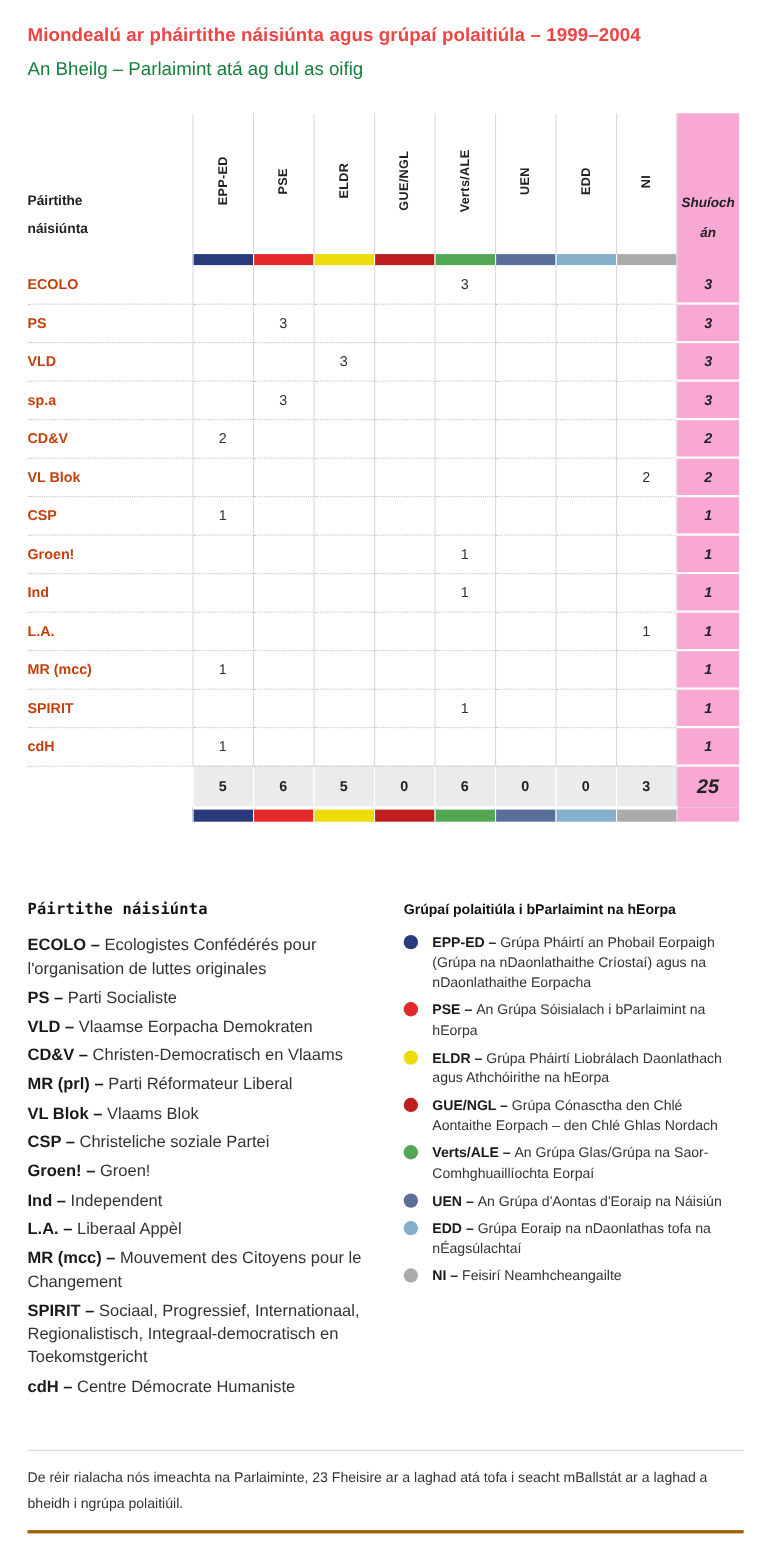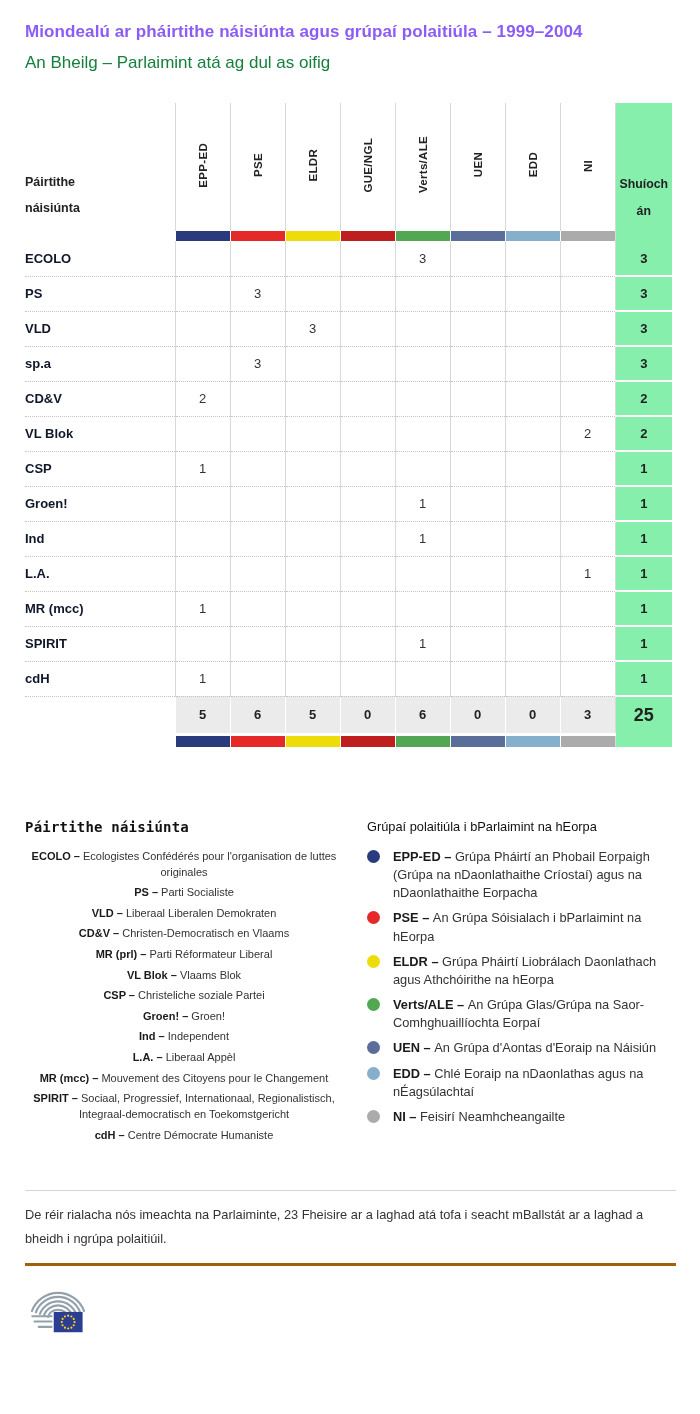--- a/index.html
+++ b/index.html
@@ -1,59 +1,59 @@
 <!DOCTYPE html>
 <html><head>
 <meta charset="utf-8">
 <style>
   * { box-sizing: border-box; margin: 0; padding: 0; }
   html,body { background:#fff; }
   body { font-family: "Liberation Sans", "DejaVu Sans", sans-serif; color:#222; }
   .page { width:700px; height:1414px; background:#fff; padding:22px 24px 0 25px; overflow:hidden; }
 
   
-  .title { font-size:17px; font-weight:bold; color:#8b5cf6; letter-spacing:.1px; }
+  .title { font-size:17px; font-weight:bold; color:#ef4444; letter-spacing:.1px; }
   .subtitle { font-size:17px; font-weight:normal; color:#15803d; margin-top:11px; }
 
   
   table.results { border-collapse:collapse; table-layout:fixed; margin-top:30px; }
   col.c-label { width:150px; }
   col.c-grp { width:55px; }
   col.c-seat { width:57px; }
   th, td { font-weight:normal; }
   .vh-cell { height:128px; vertical-align:middle; text-align:center; border-left:1px solid #d9d9d9; }
   .vh-cell span { writing-mode:vertical-rl; transform:rotate(180deg); font-weight:bold; font-size:11.5px; color:#222; letter-spacing:.3px; }
   .rowhead-cell { vertical-align:bottom; text-align:left; padding-bottom:10px; }
   .rowhead-cell span { display:inline-block; width:70px; font-weight:bold; font-size:12.5px; line-height:2.1; color:#222; }
-  .seat-col { background:#86efac; border-left:1px solid #d9d9d9; }
+  .seat-col { background:#f9a8d4; border-left:1px solid #d9d9d9;font-style:italic; }
   .seathead-cell { vertical-align:bottom; text-align:center; padding:0 2px 6px 2px; }
   .seathead-cell span { font-weight:bold; font-size:12.3px; line-height:2.2; color:#222; word-break:break-all; }
   .bar-row td { height:10px; padding:0; }
   .bar-cell { border-left:1px solid #fff; }
   .bar-bottom td.bar-cell { border-top:3px solid #fff; height:13px; }
   .bar-bottom td.seat-col { border-top:0; }
   tr.data-row td { height:35px; }
-  tr.data-row td.lbl { font-weight:bold; font-size:13px; color:#0f172a; text-align:left; }
+  tr.data-row td.lbl { font-weight:bold; font-size:13px; color:#c2410c; text-align:left; }
   tr.data-row td.val { text-align:center; font-size:13px; color:#333; border-left:1px solid #d9d9d9; }
   tr.data-row td.seat-col { text-align:center; font-size:13px; font-weight:bold; color:#222; }
   tr.data-row + tr.data-row td.lbl,
   tr.data-row + tr.data-row td.val,
   tr.totals-row td.lbl, tr.totals-row td.tval { border-top:1px dotted #c4c4c4; }
   tr.data-row + tr.data-row td.seat-col, tr.totals-row td.seat-col { border-top:2px solid #fff; }
   tr.totals-row td { height:38px; }
   tr.totals-row td.tval { background:#ebebeb; text-align:center; font-weight:bold; font-size:13px; color:#222; border-left:1px solid #fff; }
   tr.totals-row td.seat-col { text-align:center; font-weight:bold; font-size:18px; }
 
   
   .legend { display:flex; gap:24px; margin-top:72px; }
   .legend-left { width:318px; flex:none; }
   .legend-right { flex:1; }
   .legend-left h3 { font-family:"DejaVu Sans Mono","Liberation Mono",monospace; font-size:14px; font-weight:bold; color:#111; margin-bottom:14px; letter-spacing:.2px; }
-  .legend-right h3 { font-size:12.8px; font-weight:normal; color:#111; margin-bottom:14px; }
-  .legend-left p { font-size:11px; line-height:1.42; color:#333; margin:5px 0;text-align:center; }
+  .legend-right h3 { font-size:12.8px; font-weight:bold; color:#111; margin-bottom:14px; }
+  .legend-left p { font-size:15px; line-height:1.42; color:#333; margin:5px 0; }
   .legend-left p b, .legend-item b { color:#1a1a1a; }
   .legend-item { display:flex; gap:13px; margin:7px 0; }
   .legend-item .dot { width:13px; height:13px; border-radius:50%; flex:none; margin-top:2px; }
   .legend-item .txt { font-size:12.8px; line-height:1.42; color:#333; }
 
   
   .footnote-block { margin-top:42px; border-top:1px solid #d4d4d4; border-bottom:3px solid #a16207; padding:12px 0 13px 0; }
   .footnote-block p { font-size:12.8px; line-height:1.85; color:#333; }
   .source-row { display:flex; justify-content:space-between; align-items:center; margin-top:16px; }
   .ep-logo { display:flex; align-items:center; gap:8px; }
@@ -293,21 +293,21 @@
         </tr>
       </tbody>
   </table>
 
   <div class="legend">
     <div class="legend-left">
       <h3>Páirtithe náisiúnta</h3>
       <div id="party-items">
           <p><b>ECOLO – </b><span>Ecologistes Confédérés pour l'organisation de luttes originales</span></p>
           <p><b>PS – </b><span>Parti Socialiste</span></p>
-          <p><b>VLD – </b><span>Liberaal Liberalen Demokraten</span></p>
+          <p><b>VLD – </b><span>Vlaamse Eorpacha Demokraten</span></p>
           <p><b>CD&amp;V – </b><span>Christen-Democratisch en Vlaams</span></p>
           <p><b>MR (prl) – </b><span>Parti Réformateur Liberal</span></p>
           <p><b>VL Blok – </b><span>Vlaams Blok</span></p>
           <p><b>CSP – </b><span>Christeliche soziale Partei</span></p>
           <p><b>Groen! – </b><span>Groen!</span></p>
           <p><b>Ind – </b><span>Independent</span></p>
           <p><b>L.A. – </b><span>Liberaal Appèl</span></p>
           <p><b>MR (mcc) – </b><span>Mouvement des Citoyens pour le Changement</span></p>
           <p><b>SPIRIT – </b><span>Sociaal, Progressief, Internationaal, Regionalistisch, Integraal-democratisch en Toekomstgericht</span></p>
           <p><b>cdH – </b><span>Centre Démocrate Humaniste</span></p>
@@ -322,30 +322,34 @@
           </div>
           <div class="legend-item">
             <span class="dot" style="background: rgb(229, 40, 40);"></span>
             <div class="txt"><b>PSE – </b><span>An Grúpa Sóisialach i bParlaimint na hEorpa</span></div>
           </div>
           <div class="legend-item">
             <span class="dot" style="background: rgb(238, 220, 10);"></span>
             <div class="txt"><b>ELDR – </b><span>Grúpa Pháirtí Liobrálach Daonlathach agus Athchóirithe na hEorpa</span></div>
           </div>
           <div class="legend-item">
+            <span class="dot" style="background: rgb(191, 30, 30);"></span>
+            <div class="txt"><b>GUE/NGL – </b><span>Grúpa Cónasctha den Chlé Aontaithe Eorpach – den Chlé Ghlas Nordach</span></div>
+          </div>
+          <div class="legend-item">
             <span class="dot" style="background: rgb(82, 168, 82);"></span>
             <div class="txt"><b>Verts/ALE – </b><span>An Grúpa Glas/Grúpa na Saor-Comhghuaillíochta Eorpaí</span></div>
           </div>
           <div class="legend-item">
             <span class="dot" style="background: rgb(90, 110, 153);"></span>
             <div class="txt"><b>UEN – </b><span>An Grúpa d'Aontas d'Eoraip na Náisiún</span></div>
           </div>
           <div class="legend-item">
             <span class="dot" style="background: rgb(133, 175, 203);"></span>
-            <div class="txt"><b>EDD – </b><span>Chlé Eoraip na nDaonlathas agus na nÉagsúlachtaí</span></div>
+            <div class="txt"><b>EDD – </b><span>Grúpa Eoraip na nDaonlathas tofa na nÉagsúlachtaí</span></div>
           </div>
           <div class="legend-item">
             <span class="dot" style="background: rgb(171, 171, 171);"></span>
             <div class="txt"><b>NI – </b><span>Feisirí Neamhcheangailte</span></div>
           </div>
         </div>
     </div>
   </div>
 
   <div class="footnote-block">

